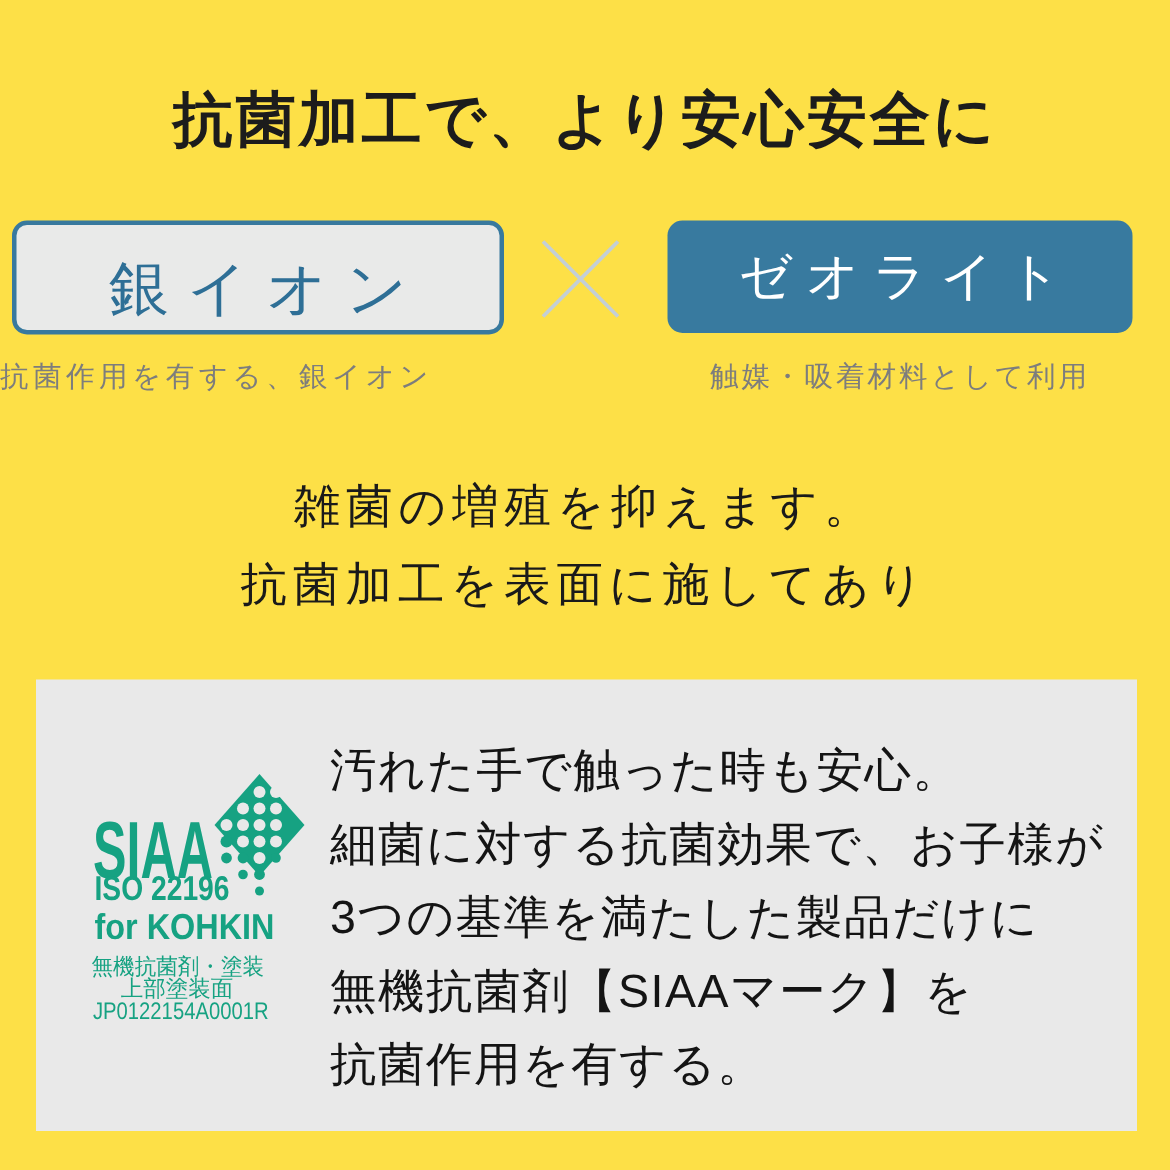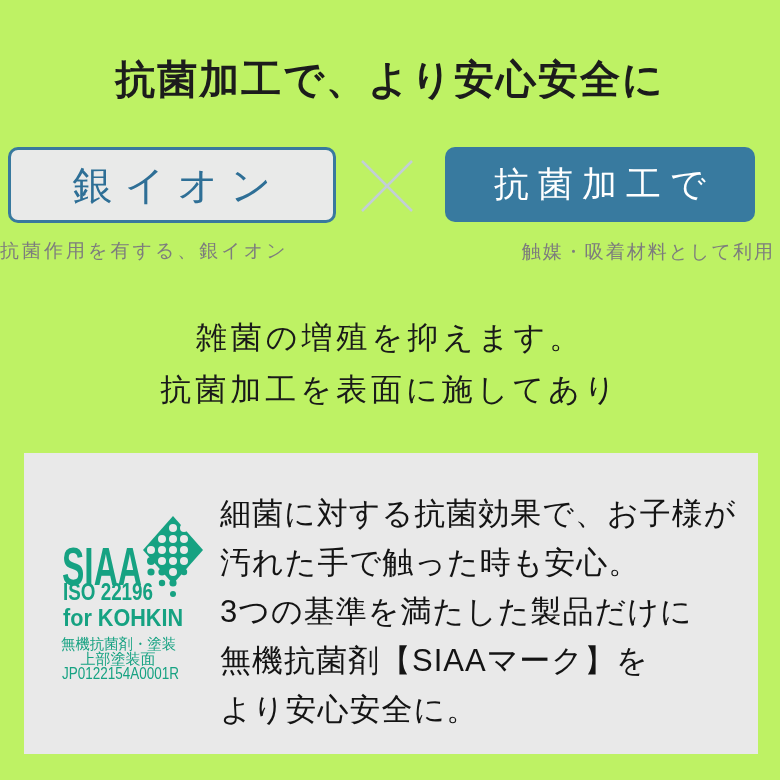--- a/index.html
+++ b/index.html
@@ -1,35 +1,35 @@
 <!DOCTYPE html>
 <html><head>
 <meta charset="utf-8">
 <style>
   html,body{margin:0;padding:0;background:#ffffff;}
-  #page{position:relative;width:780px;height:780px;background:#bef264;overflow:hidden;
+  #page{position:relative;width:780px;height:780px;background:#fde047;overflow:hidden;
         font-family:"Liberation Sans",sans-serif;}
   
   .title{position:absolute;top:52px;left:0;width:780px;text-align:center;
          font-size:40px;font-weight:700;letter-spacing:2px;color:#1c1c1c;}
   
   .box-left{position:absolute;left:8px;top:147px;width:328px;height:76px;box-sizing:border-box;
             background:#e9eae9;border:3px solid #38799e;border-radius:10px;
-            display:flex;align-items:center;justify-content:center;}
+            display:flex;align-items:flex-end;justify-content:center;}
   .box-left .lbl{font-family:"DejaVu Serif","Liberation Serif",serif;font-size:40px;
                  color:#2e6f96;letter-spacing:12px;text-indent:12px;}
   .cross{position:absolute;left:358px;top:157px;}
   .box-right{position:absolute;left:445px;top:147px;width:310px;height:75px;
              background:#387a9f;border-radius:10px;
              display:flex;align-items:center;justify-content:center;}
   .box-right .lbl{font-family:"DejaVu Serif","Liberation Serif",serif;font-size:35px;
                   color:#ffffff;letter-spacing:9px;text-indent:9px;}
   .cap-left{position:absolute;left:0;top:238px;width:344px;text-align:left;
             font-size:19px;color:#7d7d7d;letter-spacing:3px;}
-  .cap-right{position:absolute;left:425px;top:237px;width:350px;text-align:right;
+  .cap-right{position:absolute;left:425px;top:237px;width:350px;text-align:center;
              font-size:19px;color:#7d7d7d;letter-spacing:2px;line-height:30px;}
   
   .desc{position:absolute;top:312px;left:0;width:780px;text-align:center;
         font-size:31px;line-height:52px;letter-spacing:4px;color:#1a1a1a;font-weight:500;}
   
   .panel{position:absolute;left:24px;top:453px;width:734px;height:301px;background:#e9e9e9;}
   .siaa-svg{position:absolute;left:31px;top:35px;}
   .panel-text{position:absolute;left:196px;top:36px;font-size:31px;line-height:49px;
               letter-spacing:1px;color:#141414;font-weight:500;white-space:nowrap;}
 </style>
@@ -43,21 +43,21 @@
   <div class="box-left">
     <span class="lbl">銀イオン</span>
   </div>
 
   <svg class="cross" width="58" height="58" viewBox="0 0 58 58">
     <line x1="4" y1="4" x2="54" y2="54" stroke="#c3ced6" stroke-width="2.5"></line>
     <line x1="54" y1="4" x2="4" y2="54" stroke="#c3ced6" stroke-width="2.5"></line>
   </svg>
 
   <div class="box-right">
-    <span class="lbl">抗菌加工で</span>
+    <span class="lbl">ゼオライト</span>
   </div>
 
   <div class="cap-left">抗菌作用を有する、銀イオン</div>
 
   <div class="cap-right">
     <div>触媒・吸着材料として利用</div>
   </div>
 
   <div class="desc">
     <div>雑菌の増殖を抑えます。</div>
@@ -99,22 +99,22 @@
       </g>
       <text x="7" y="97" fill="#16a282" font-family="Liberation Sans, sans-serif" font-size="54" font-weight="bold" textLength="80" lengthAdjust="spacingAndGlyphs">SIAA</text>
       <text x="8" y="112" fill="#16a282" font-family="Liberation Sans, sans-serif" font-size="23" font-weight="bold" textLength="90" lengthAdjust="spacingAndGlyphs">ISO 22196</text>
       <text x="8" y="138" fill="#16a282" font-family="Liberation Sans, sans-serif" font-size="24" font-weight="bold" textLength="120" lengthAdjust="spacingAndGlyphs">for KOHKIN</text>
       <text x="6" y="161" fill="#16a282" font-family="Liberation Sans, sans-serif" font-size="15" textLength="115" lengthAdjust="spacingAndGlyphs">無機抗菌剤・塗装</text>
       <text x="63" y="176" fill="#16a282" font-family="Liberation Sans, sans-serif" font-size="15" text-anchor="middle">上部塗装面</text>
       <text x="7" y="191" fill="#16a282" font-family="Liberation Sans, sans-serif" font-size="16" textLength="117" lengthAdjust="spacingAndGlyphs">JP0122154A0001R</text>
     </svg>
 
     <div class="panel-text">
+      <div>汚れた手で触った時も安心。</div>
       <div>細菌に対する抗菌効果で、お子様が</div>
-      <div>汚れた手で触った時も安心。</div>
       <div>3つの基準を満たした製品だけに</div>
       <div>無機抗菌剤【SIAAマーク】を</div>
-      <div>より安心安全に。</div>
+      <div>抗菌作用を有する。</div>
     </div>
 
   </div>
 
 </div>
 
 </body></html>

